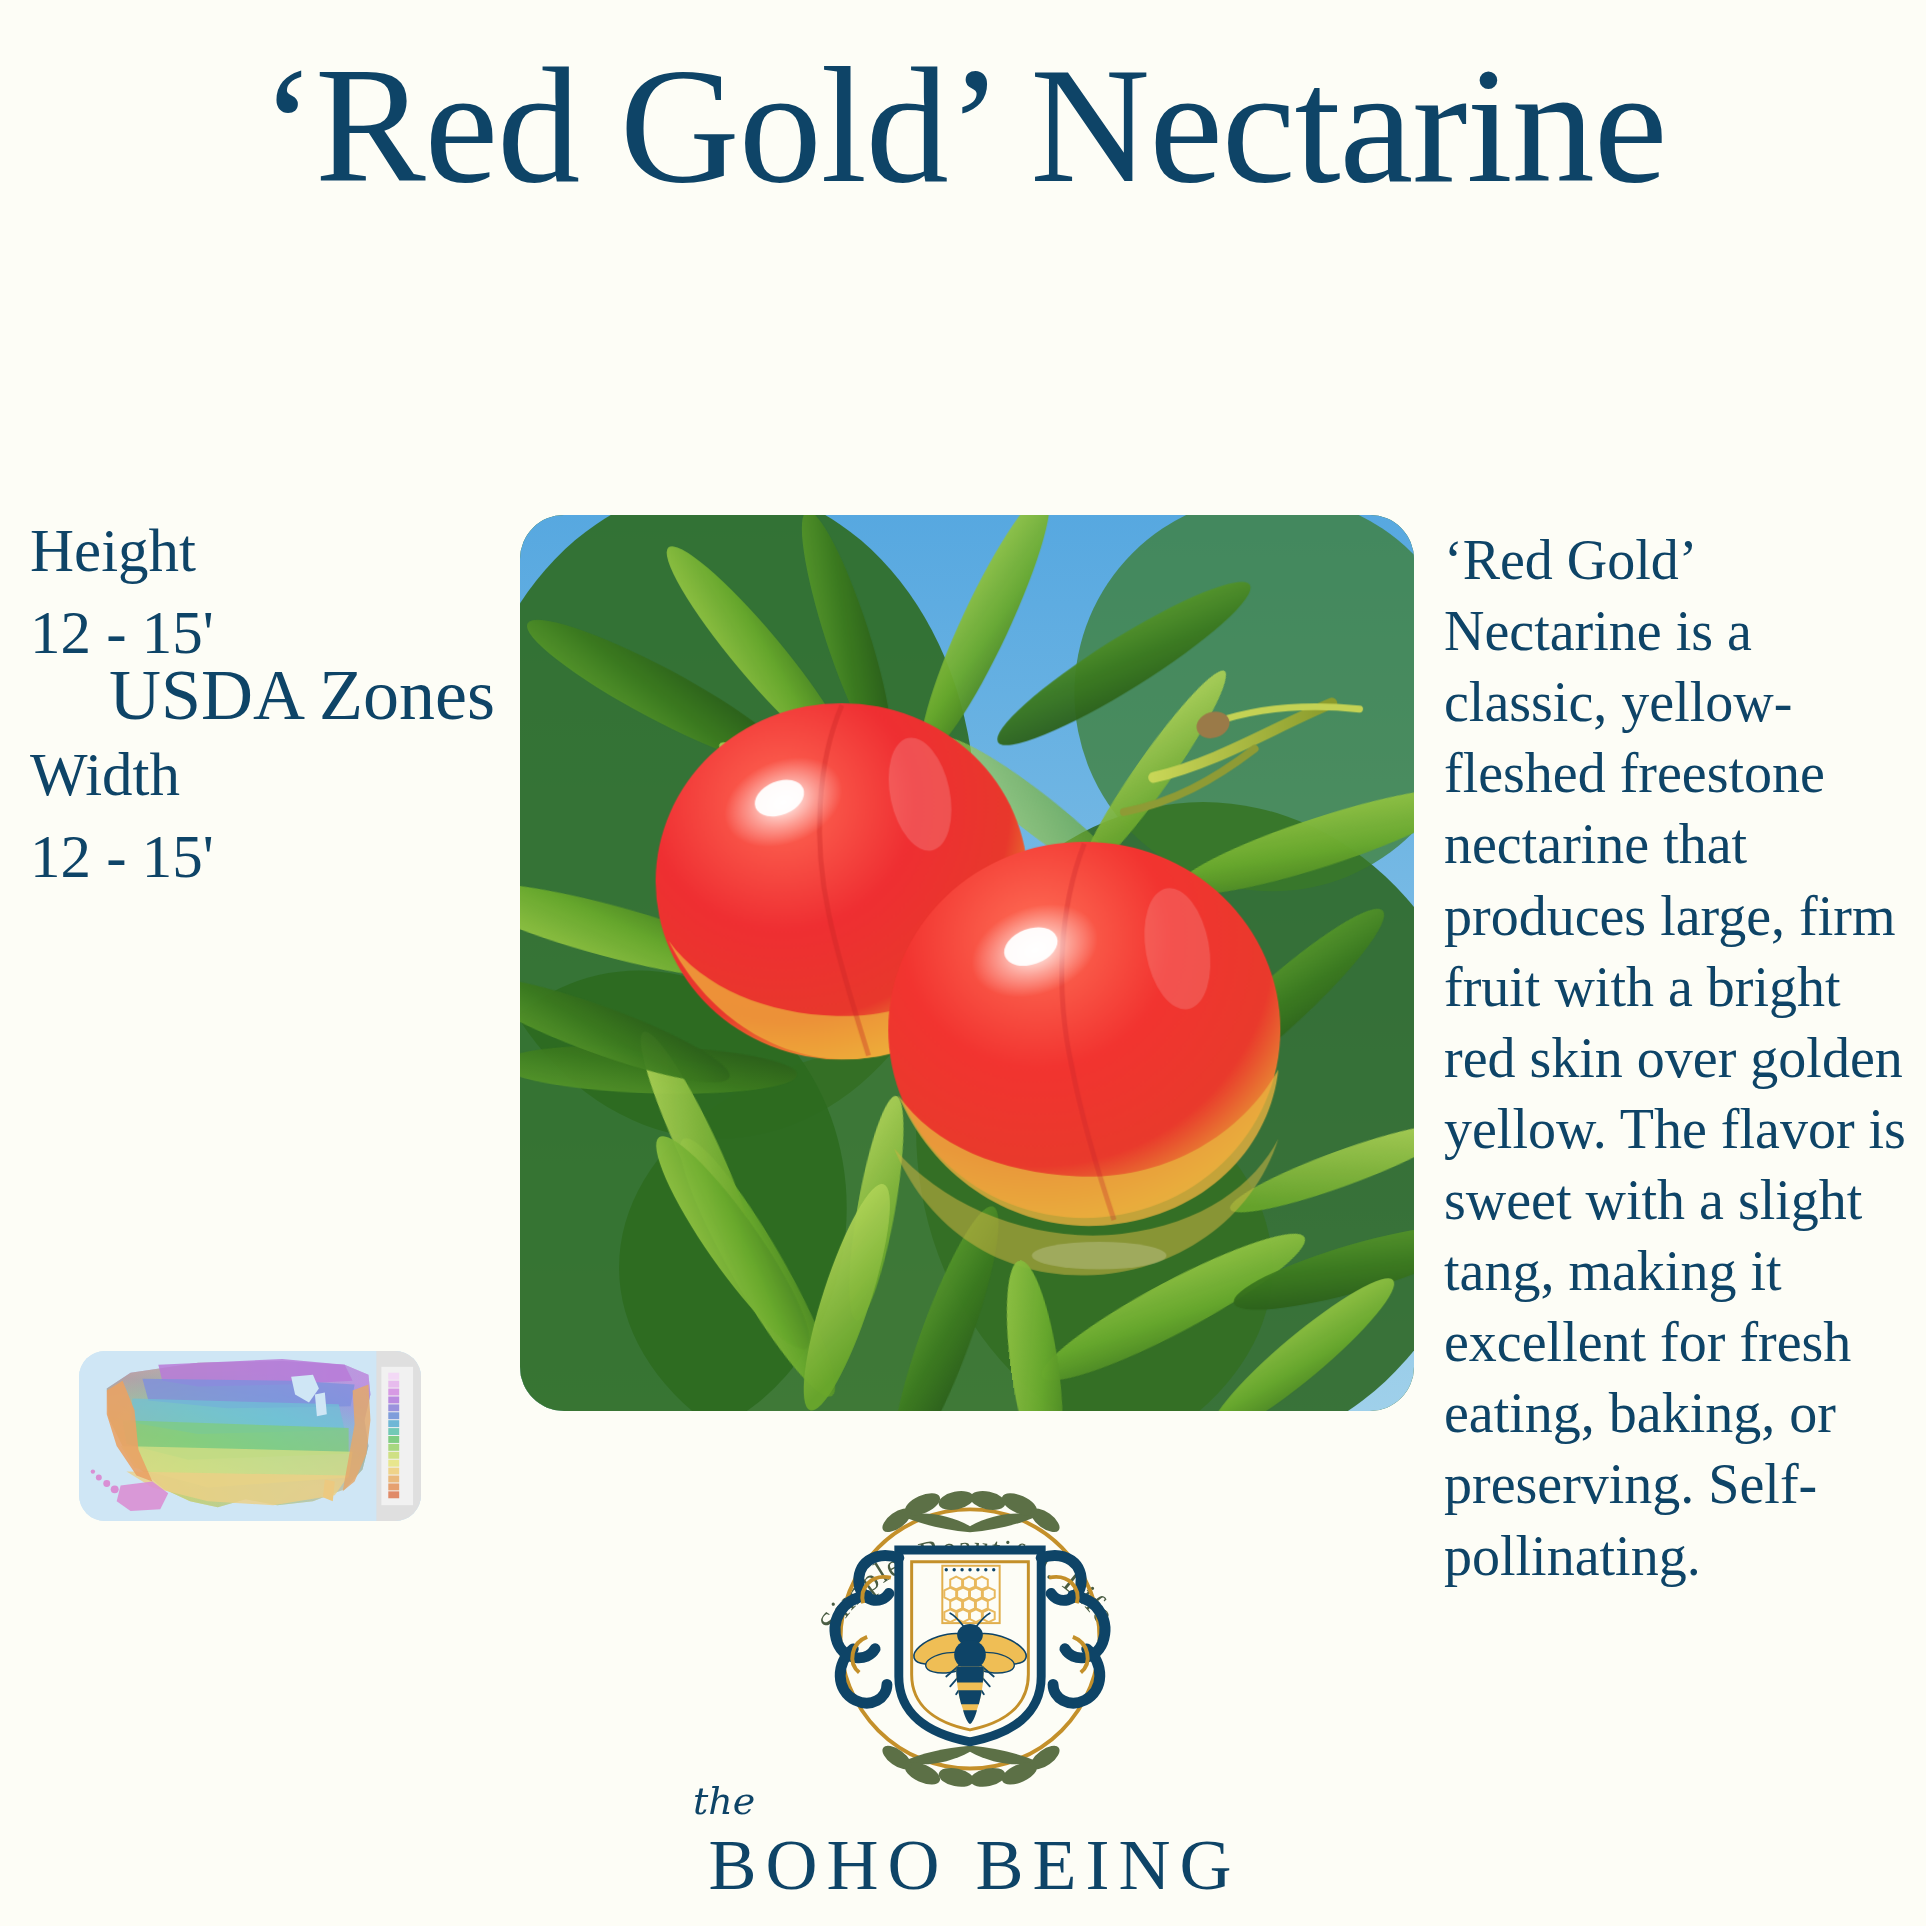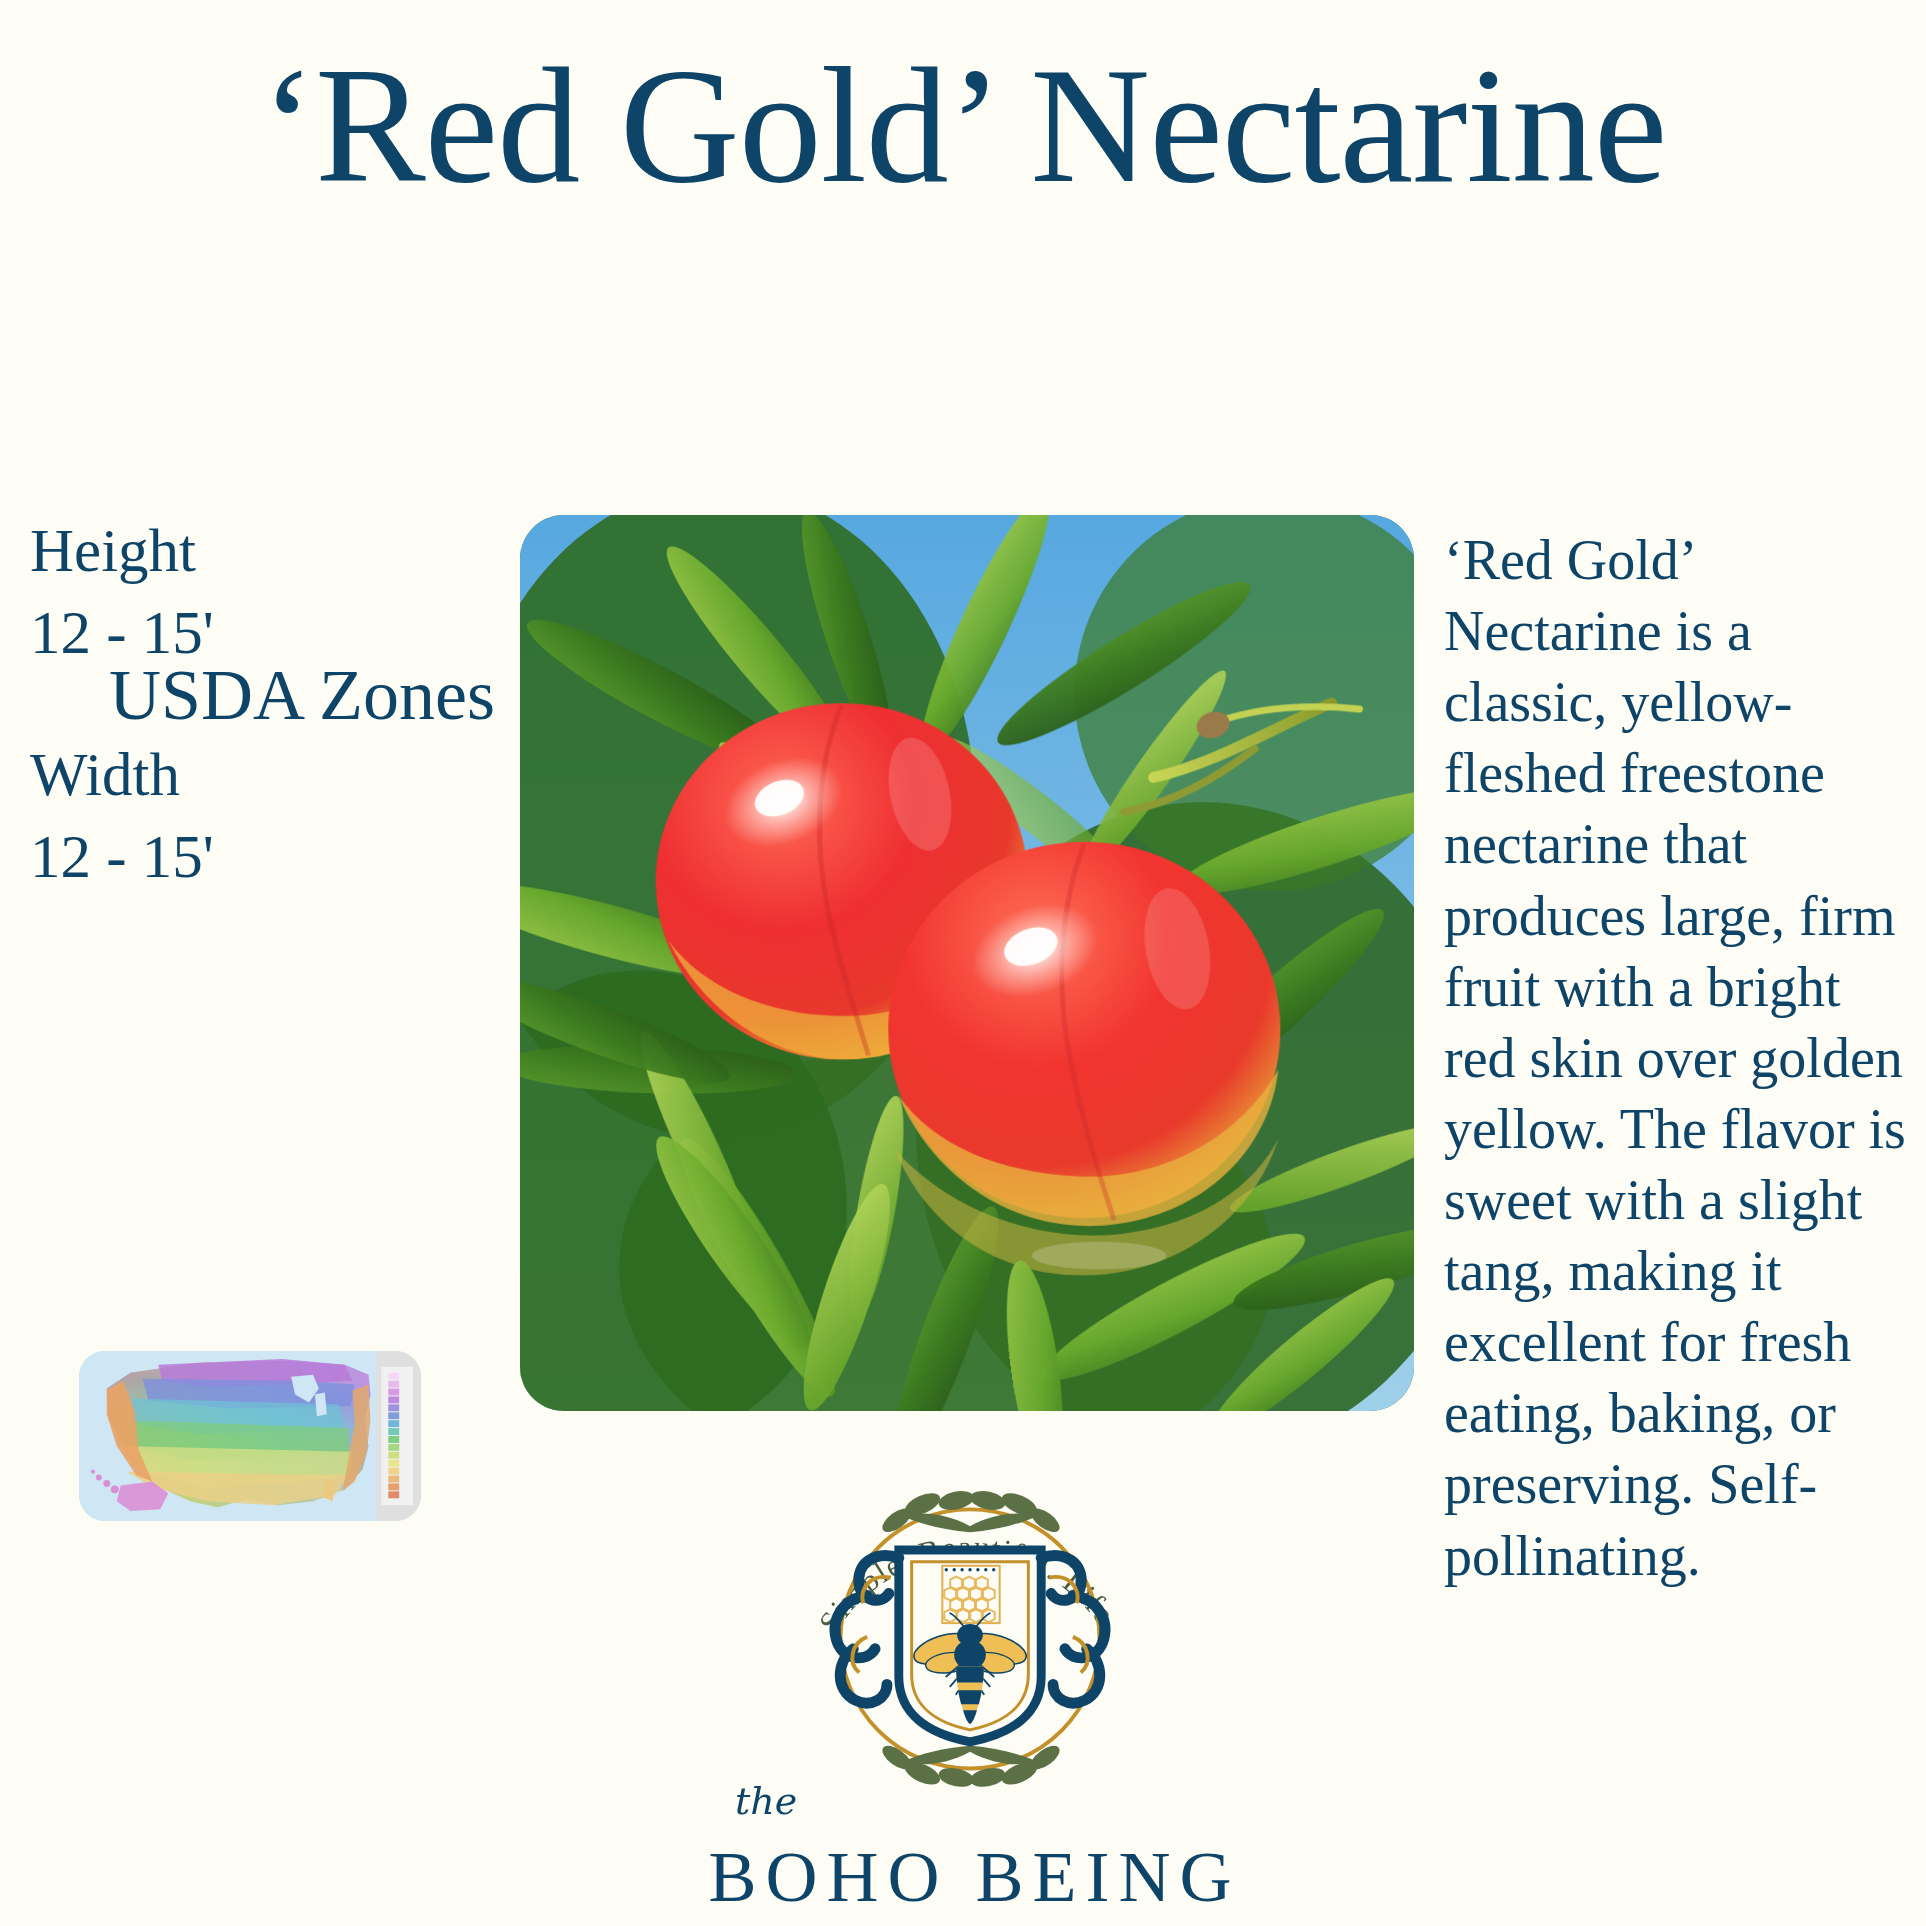--- a/index.html
+++ b/index.html
@@ -131,31 +131,30 @@
     width: 554px;
     text-align: center;
   }
   #logo-the {
     font-family: "DejaVu Serif", "Liberation Serif", serif;
     font-style: italic;
     font-size: 38px;
     color: #0E4467;
     display: block;
     text-align: left;
-    margin-left: 42px;
     line-height: 1;
   }
   #logo-name {
     display: block;
     font-family: "Liberation Serif", "DejaVu Serif", serif;
     font-size: 72px;
     letter-spacing: 9px;
     color: #0E4467;
     line-height: 1.05;
-    margin-top: 20px;
+    margin-top: 8px;
     padding-left: 9px;
   }
 </style>
 </head>
 <body>
 
 <div id="page-title">‘Red Gold’ Nectarine</div>
 
 <div id="body-area">
 

